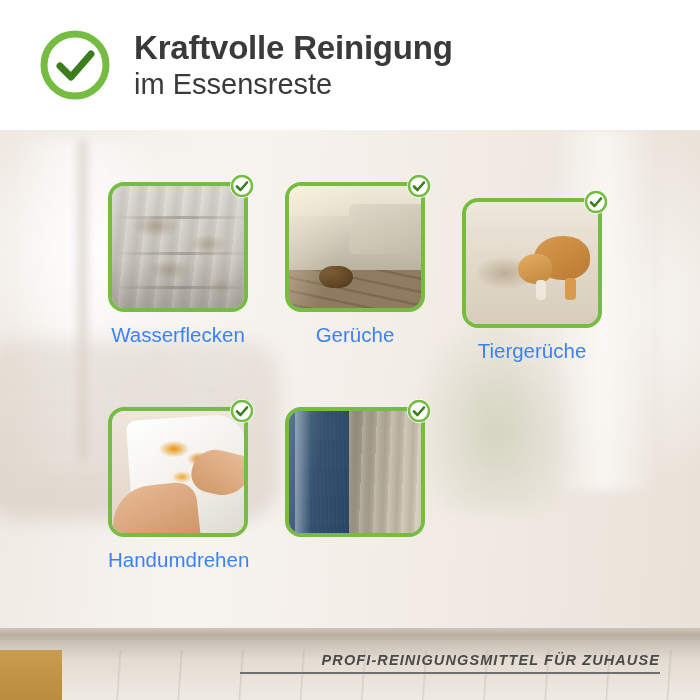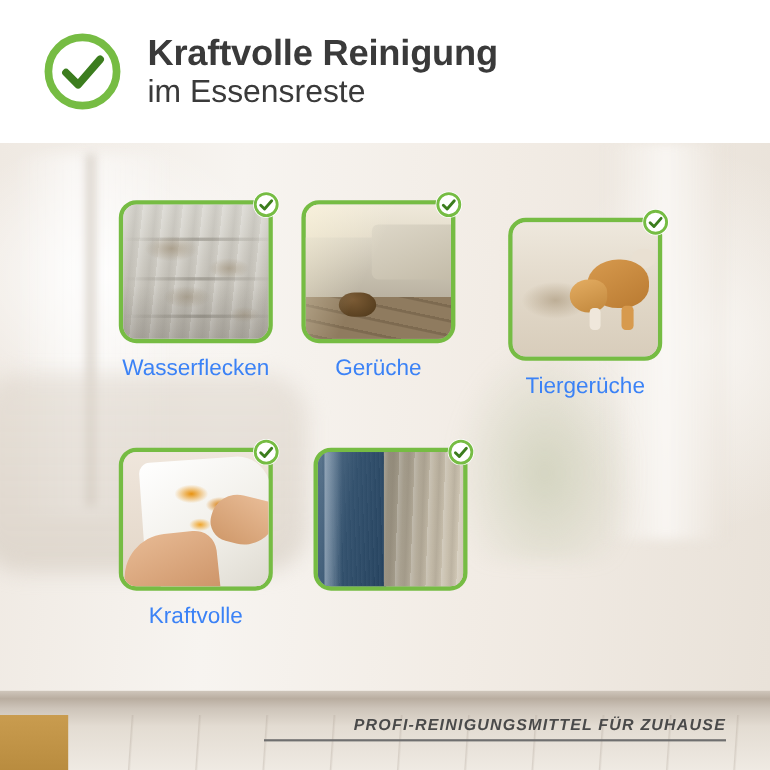--- a/index.html
+++ b/index.html
@@ -441,21 +441,21 @@
           <svg viewBox="0 0 26 26" xmlns="http://www.w3.org/2000/svg">
             <circle cx="13" cy="13" r="12" fill="#ffffff"></circle>
             <circle cx="13" cy="13" r="10" fill="none" stroke="#76bc43" stroke-width="2.6"></circle>
             <polyline points="8,13.5 11.5,17 18,9.5" fill="none" stroke="#3c7d1e" stroke-width="2.6" stroke-linecap="round" stroke-linejoin="round"></polyline>
           </svg>
         </div>
       </div>
       <div class="caption">Wasserflecken</div>
     </div>
 
-    <div class="card" style="left:274px; top:52px;">
+    <div class="card" style="left:285px; top:52px;">
       <div class="thumb-wrap">
         <div class="thumb">
           <div class="thumb-inner img-odor">
             <div class="wall"></div>
             <div class="sofa"></div>
             <div class="cushion"></div>
             <div class="floor"></div>
             <div class="bowl"></div>
             <div class="sun"></div>
           </div>
@@ -505,21 +505,21 @@
           </div>
         </div>
         <div class="badge">
           <svg viewBox="0 0 26 26" xmlns="http://www.w3.org/2000/svg">
             <circle cx="13" cy="13" r="12" fill="#ffffff"></circle>
             <circle cx="13" cy="13" r="10" fill="none" stroke="#76bc43" stroke-width="2.6"></circle>
             <polyline points="8,13.5 11.5,17 18,9.5" fill="none" stroke="#3c7d1e" stroke-width="2.6" stroke-linecap="round" stroke-linejoin="round"></polyline>
           </svg>
         </div>
       </div>
-      <div class="caption">Kraftvolle</div>
+      <div class="caption">Handumdrehen</div>
     </div>
 
     <div class="card" style="left:285px; top:277px;">
       <div class="thumb-wrap">
         <div class="thumb">
           <div class="thumb-inner img-oil">
             <div class="denim"></div>
             <div class="denim-hi"></div>
             <div class="fabric"></div>
           </div>

